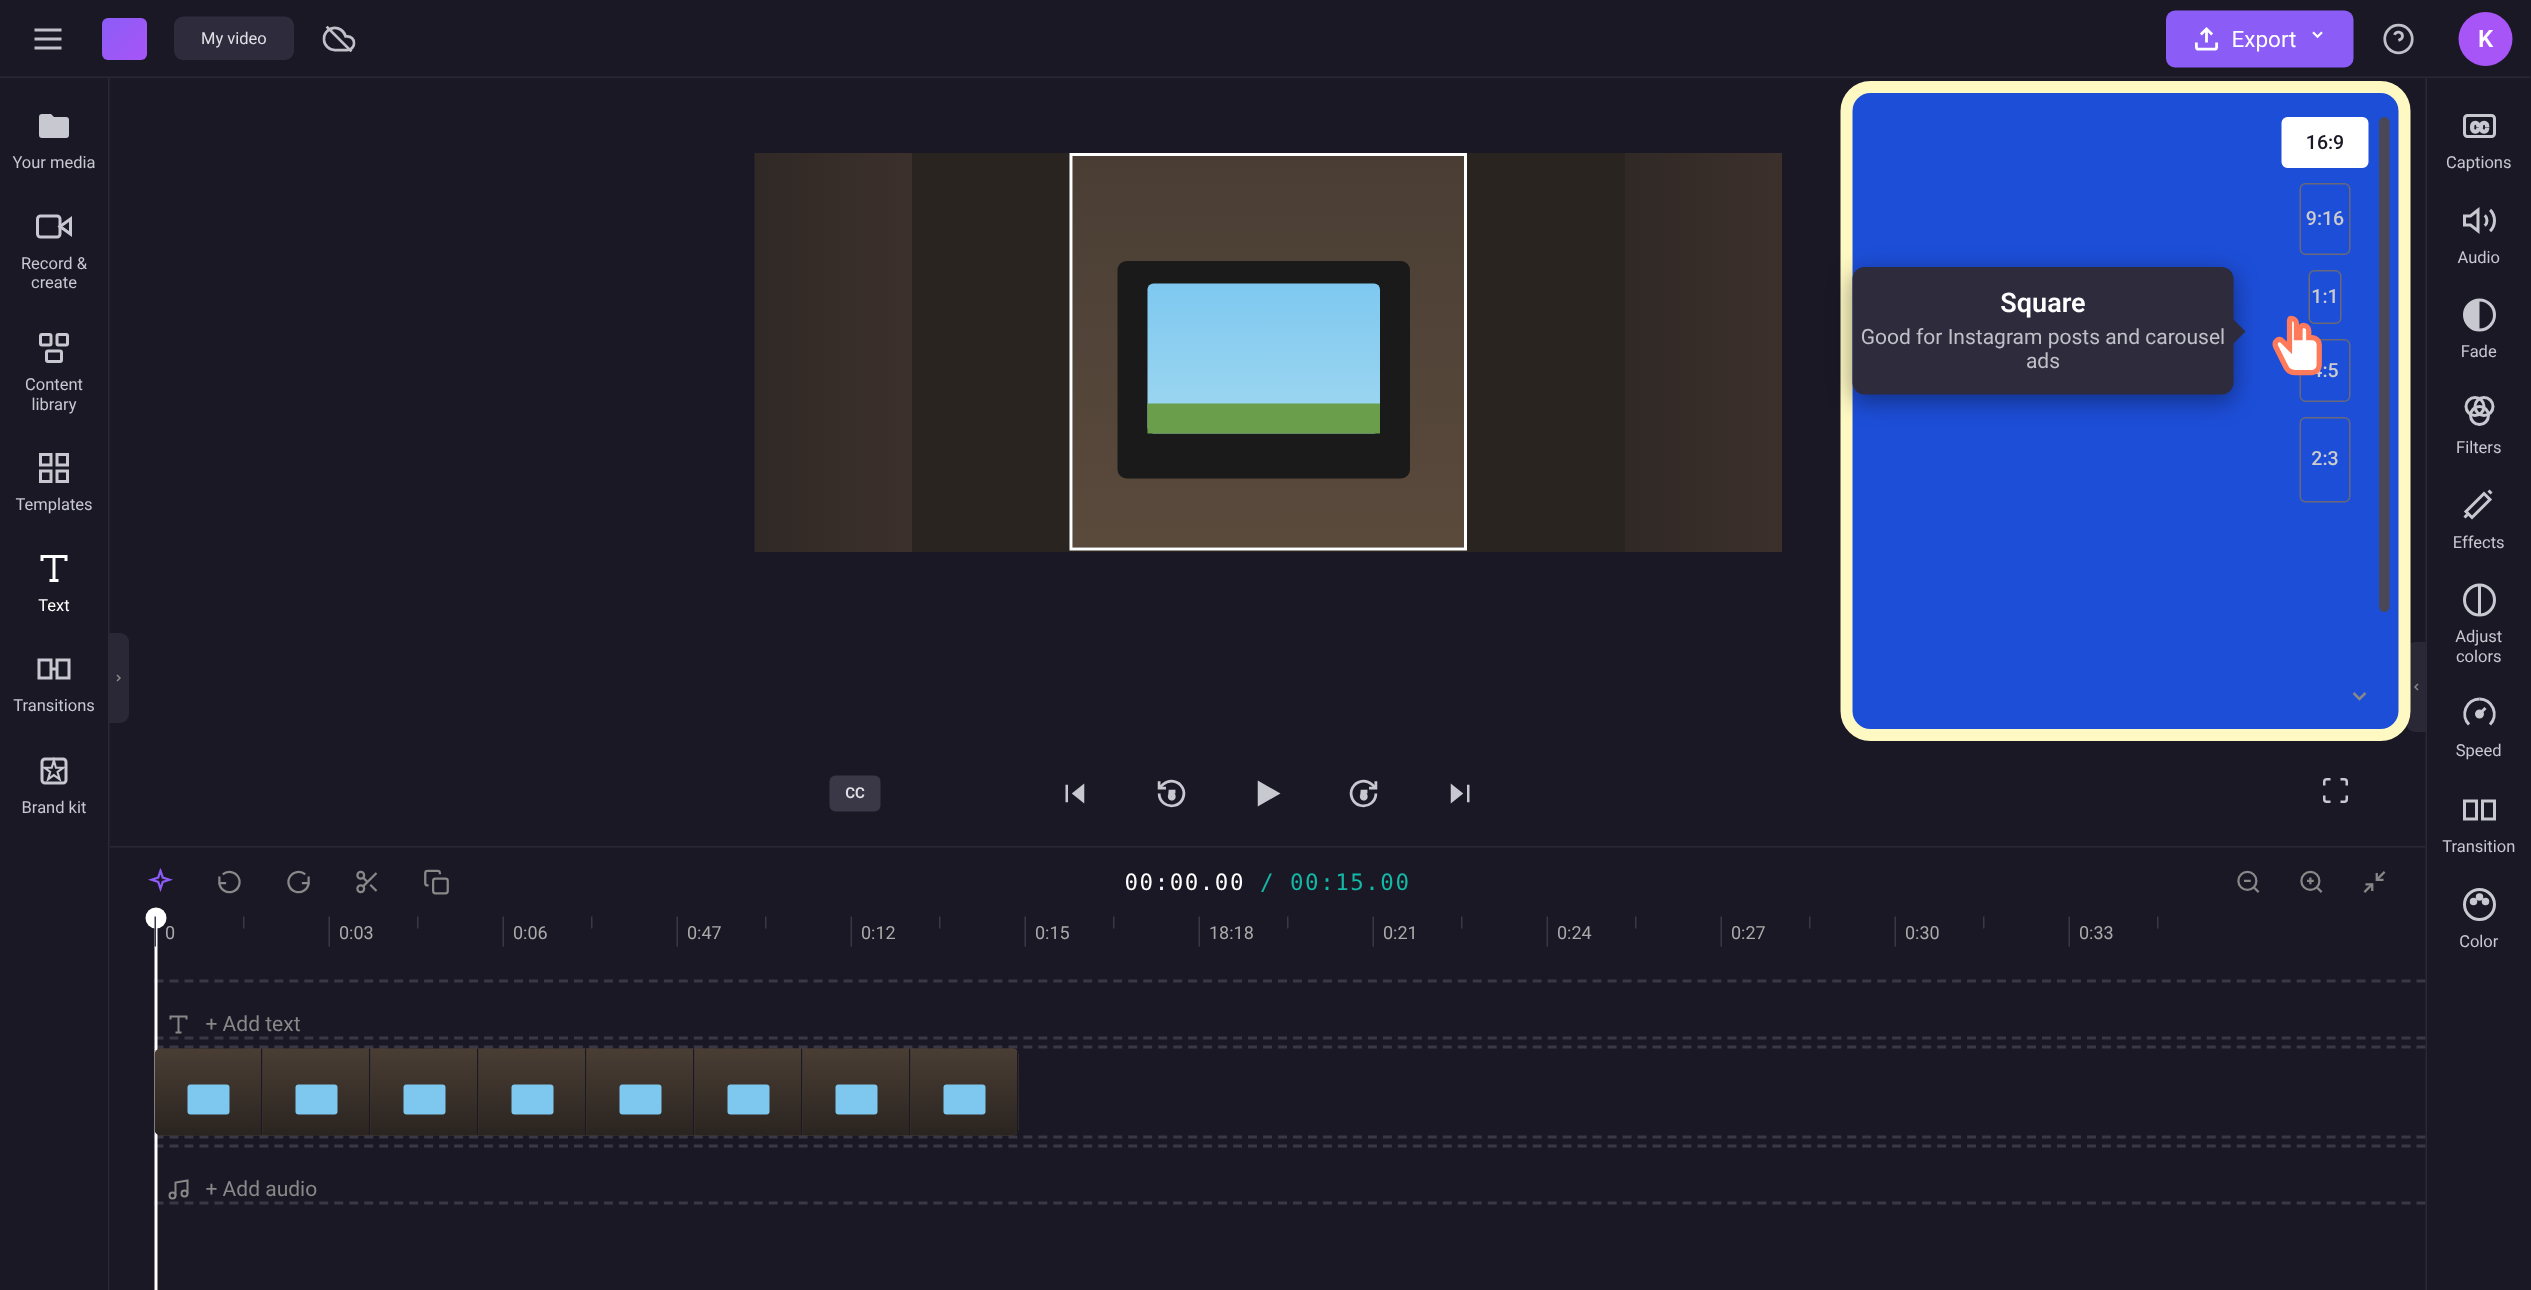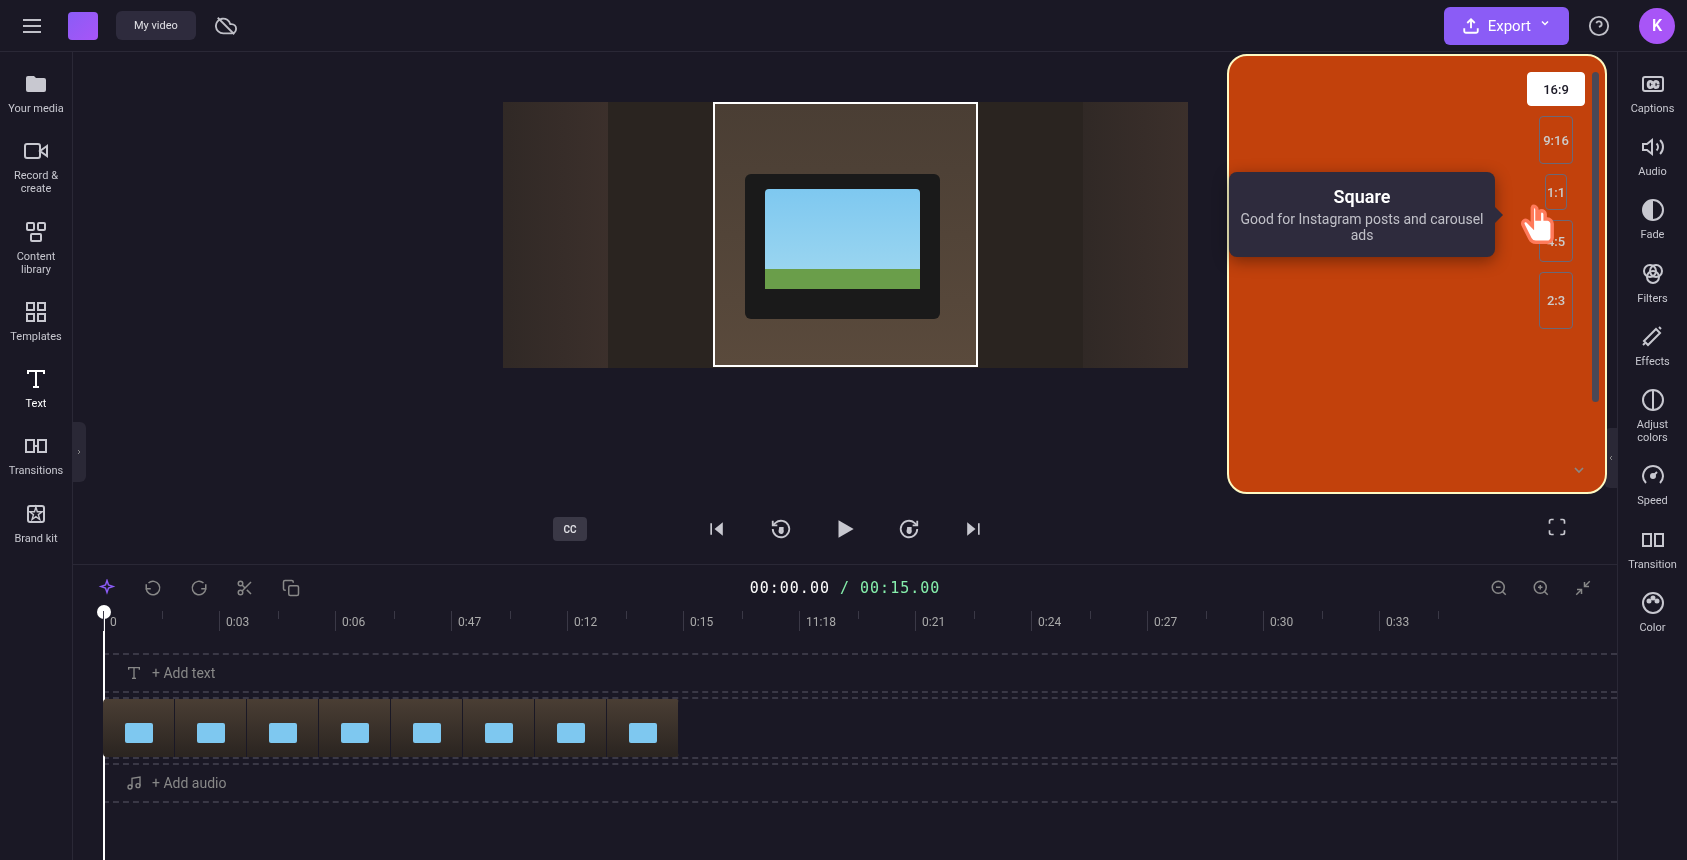--- a/index.html
+++ b/index.html
@@ -192,21 +192,21 @@
   cursor: pointer;
   color: #888;
 }
 .tl-timecode {
   position: absolute;
   left: 50%; transform: translateX(-50%);
   font-family: monospace;
   font-size: 15px;
 }
 .tl-timecode .current { color: #fff; letter-spacing: 1px; }
-.tl-timecode .total { color: #86efac; letter-spacing: 1px; }
+.tl-timecode .total { color: #14b8a6; letter-spacing: 1px; }
 .tl-zoom-controls {
   position: absolute; right: 20px;
   display: flex; gap: 14px;
 }
 .timeline-ruler {
   height: 34px;
   display: flex;
   position: relative;
   padding-left: 30px;
   font-size: 12px;
@@ -244,23 +244,23 @@
   border-radius: 50%;
 }
 .timeline-tracks {
   padding-left: 30px;
   padding-top: 8px;
 }
 .track {
   height: 40px;
   border-top: 2px dashed #3a3846;
   border-bottom: 2px dashed #3a3846;
-  display: flex; align-items: center;
+  display: flex; align-items: flex-end;
   gap: 10px;
-  padding-left: 23px;
+  padding-left: 8px;
   color: #888;
   font-size: 14px;
   margin-bottom: 4px;
 }
 .track-video {
   height: 62px;
   border: 2px dashed #3a3846;
   border-left: none;
   border-right: none;
   margin-bottom: 4px;
@@ -320,23 +320,23 @@
   color: #888;
   font-size: 10px;
 }
 
 .aspect-panel {
   position: absolute;
   right: 80px;
   top: 54px;
   width: 380px;
   height: 440px;
-  border: 2px solid #fef9c3;
+  border: 8px solid #fef9c3;
   border-radius: 20px;
-  background: #c2410c;
+  background: #1d4ed8;
   padding: 18px 14px;
 }
 .aspect-list {
   position: absolute;
   right: 20px;
   top: 16px;
   display: flex; flex-direction: column;
   gap: 10px;
   align-items: center;
 }
@@ -621,21 +621,21 @@
         </div>
       </div>
       <div class="timeline-ruler">
         <div class="playhead"></div>
         <div class="ruler-tick">0</div>
         <div class="ruler-tick">0:03</div>
         <div class="ruler-tick">0:06</div>
         <div class="ruler-tick">0:47</div>
         <div class="ruler-tick">0:12</div>
         <div class="ruler-tick">0:15</div>
-        <div class="ruler-tick">11:18</div>
+        <div class="ruler-tick">18:18</div>
         <div class="ruler-tick">0:21</div>
         <div class="ruler-tick">0:24</div>
         <div class="ruler-tick">0:27</div>
         <div class="ruler-tick">0:30</div>
         <div class="ruler-tick">0:33</div>
       </div>
       <div class="timeline-tracks">
         <div class="track">
           <svg width="16" height="16" viewBox="0 0 24 24" fill="none" stroke="currentColor" stroke-width="2">
               <polyline points="4 7 4 4 20 4 20 7"></polyline>

